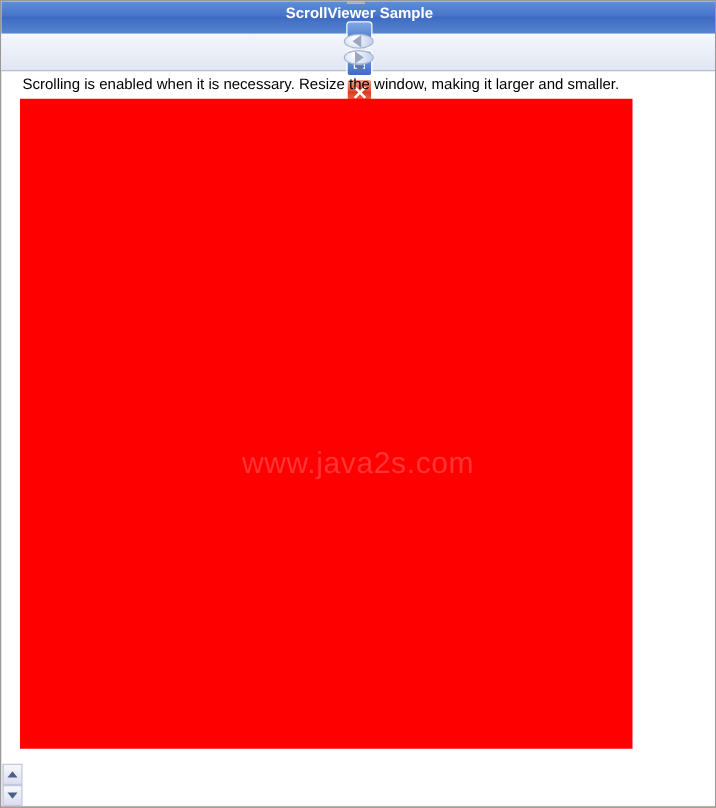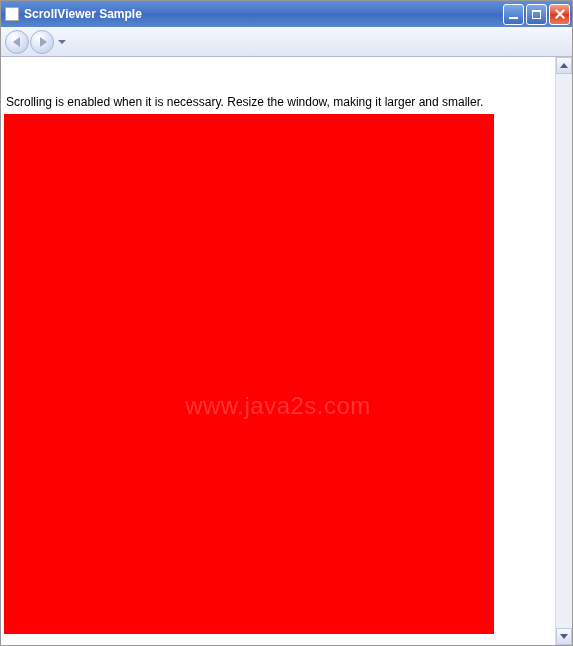--- a/index.html
+++ b/index.html
@@ -1,15 +1,15 @@
 <!DOCTYPE html>
 <html><head>
   <meta charset="utf-8">
   <style>
-    * { box-sizing: border-box; margin: 0; padding: 0; }
+    * { box-sizing: border-box; margin: 0; padding: 0; flex-direction: column; }
     body {
       font-family: Tahoma, Arial, sans-serif;
       font-size: 11px;
       background: #fff;
       width: 573px;
       height: 646px;
       overflow: hidden;
       border: 1px solid #999;
     }
     .titlebar {
@@ -116,25 +116,24 @@
       border-top: 4px solid #647396;
       margin-left: 3px;
       cursor: pointer;
     }
     .content-wrap {
       display: flex;
       height: calc(100% - 56px);
     }
     .content {
       flex: 1;
-      padding: 3px 3px;
+      padding: 3px 15px;
       color: #000;
       overflow: hidden;
       position: relative;
-      margin-top: 35px;
     }
     .instruction {
       font-size: 12px;
       padding: 0 2px 3px 2px;
     }
     .red-rect {
       width: 490px;
       height: 520px;
       background: #ff0000;
       margin-top: 2px;

